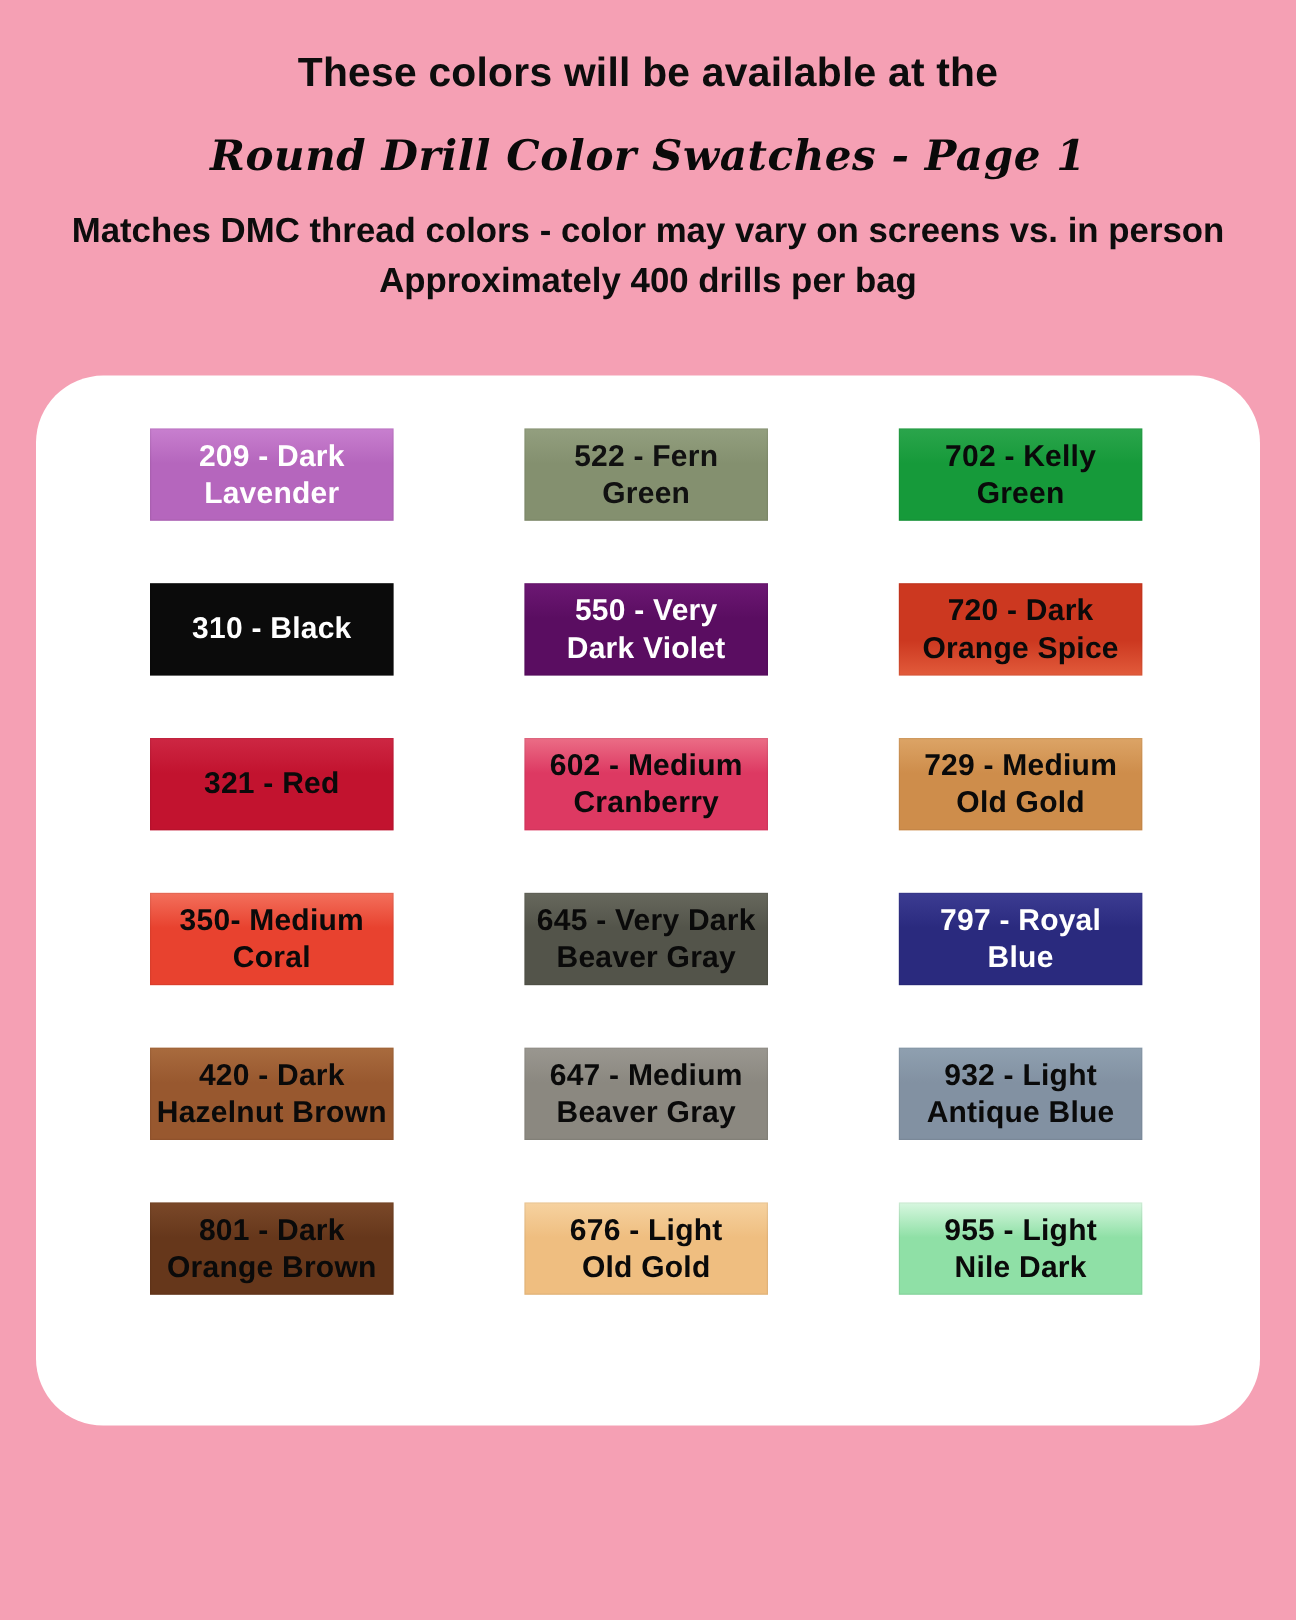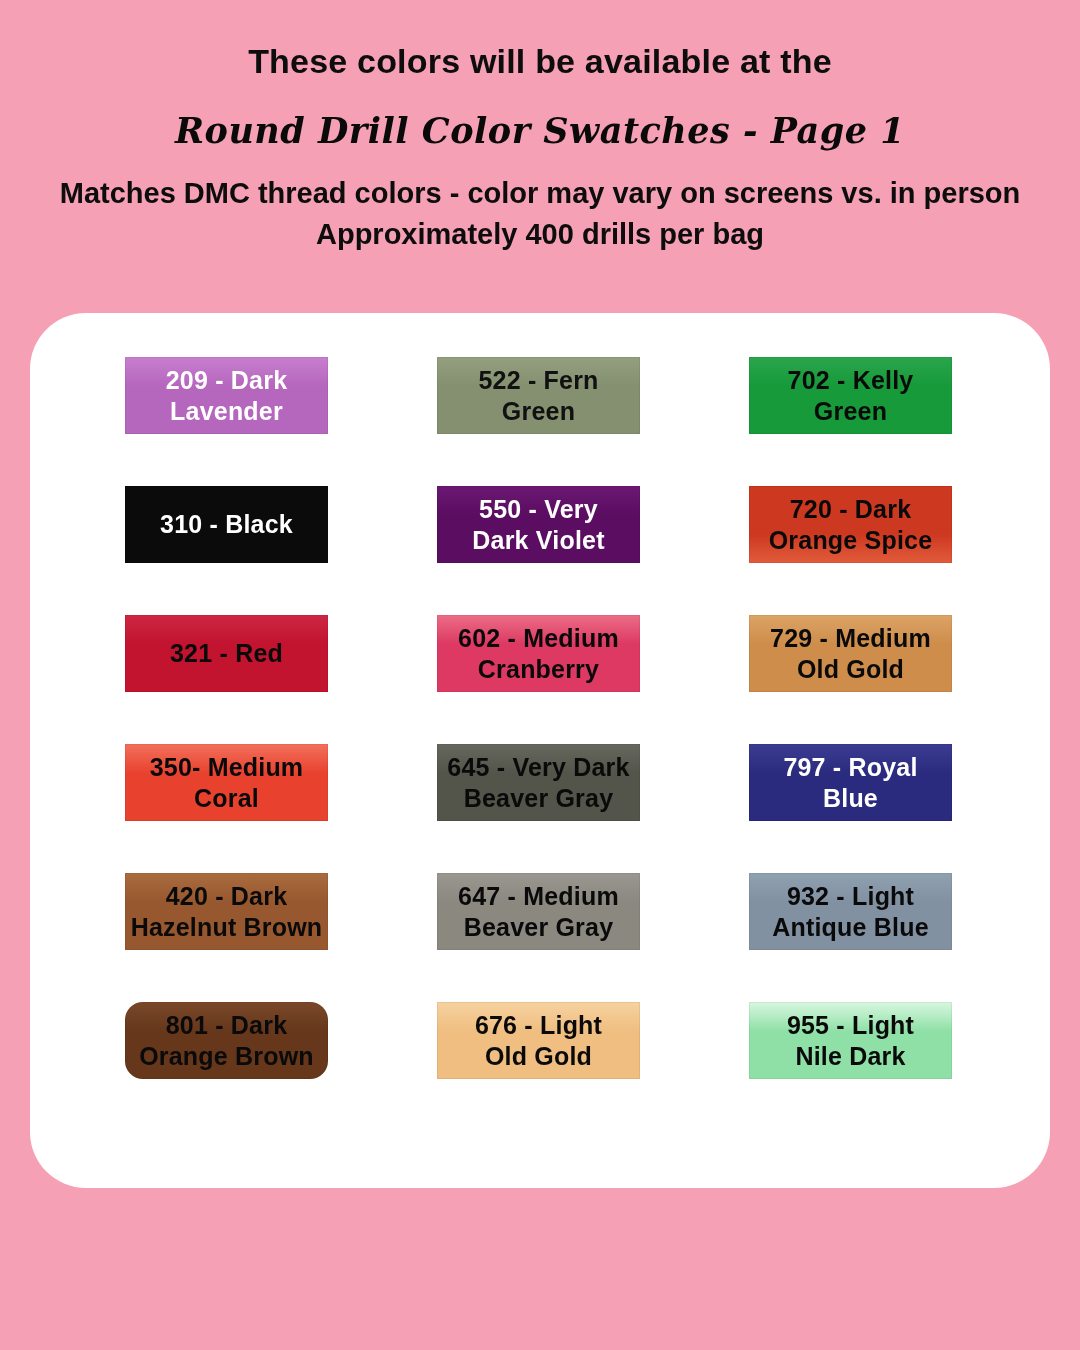--- a/index.html
+++ b/index.html
@@ -164,21 +164,21 @@
   <div class="swatch" style="background: linear-gradient(rgb(154, 151, 144) 0%, rgb(139, 136, 128) 38%); color: rgb(10, 10, 10);">
     <div class="swatch-line line1">647 - Medium</div>
     <div class="swatch-line line2">Beaver Gray</div>
   </div>
 
   <div class="swatch" style="background: linear-gradient(rgb(143, 160, 176) 0%, rgb(130, 145, 162) 38%); color: rgb(10, 10, 10);">
     <div class="swatch-line line1">932 - Light</div>
     <div class="swatch-line line2">Antique Blue</div>
   </div>
 
-  <div class="swatch" style="background: linear-gradient(rgb(122, 72, 41) 0%, rgb(102, 55, 27) 38%); color: rgb(10, 10, 10); border-radius: 18px;">
+  <div class="swatch" style="background: linear-gradient(rgb(122, 72, 41) 0%, rgb(102, 55, 27) 38%); color: rgb(10, 10, 10);">
     <div class="swatch-line line1">801 - Dark</div>
     <div class="swatch-line line2">Orange Brown</div>
   </div>
 
   <div class="swatch" style="background: linear-gradient(rgb(246, 210, 160) 0%, rgb(239, 190, 128) 38%); color: rgb(10, 10, 10);">
     <div class="swatch-line line1">676 - Light</div>
     <div class="swatch-line line2">Old Gold</div>
   </div>
 
   <div class="swatch" style="background: linear-gradient(rgb(216, 247, 224) 0%, rgb(143, 224, 166) 38%); color: rgb(10, 10, 10);">

